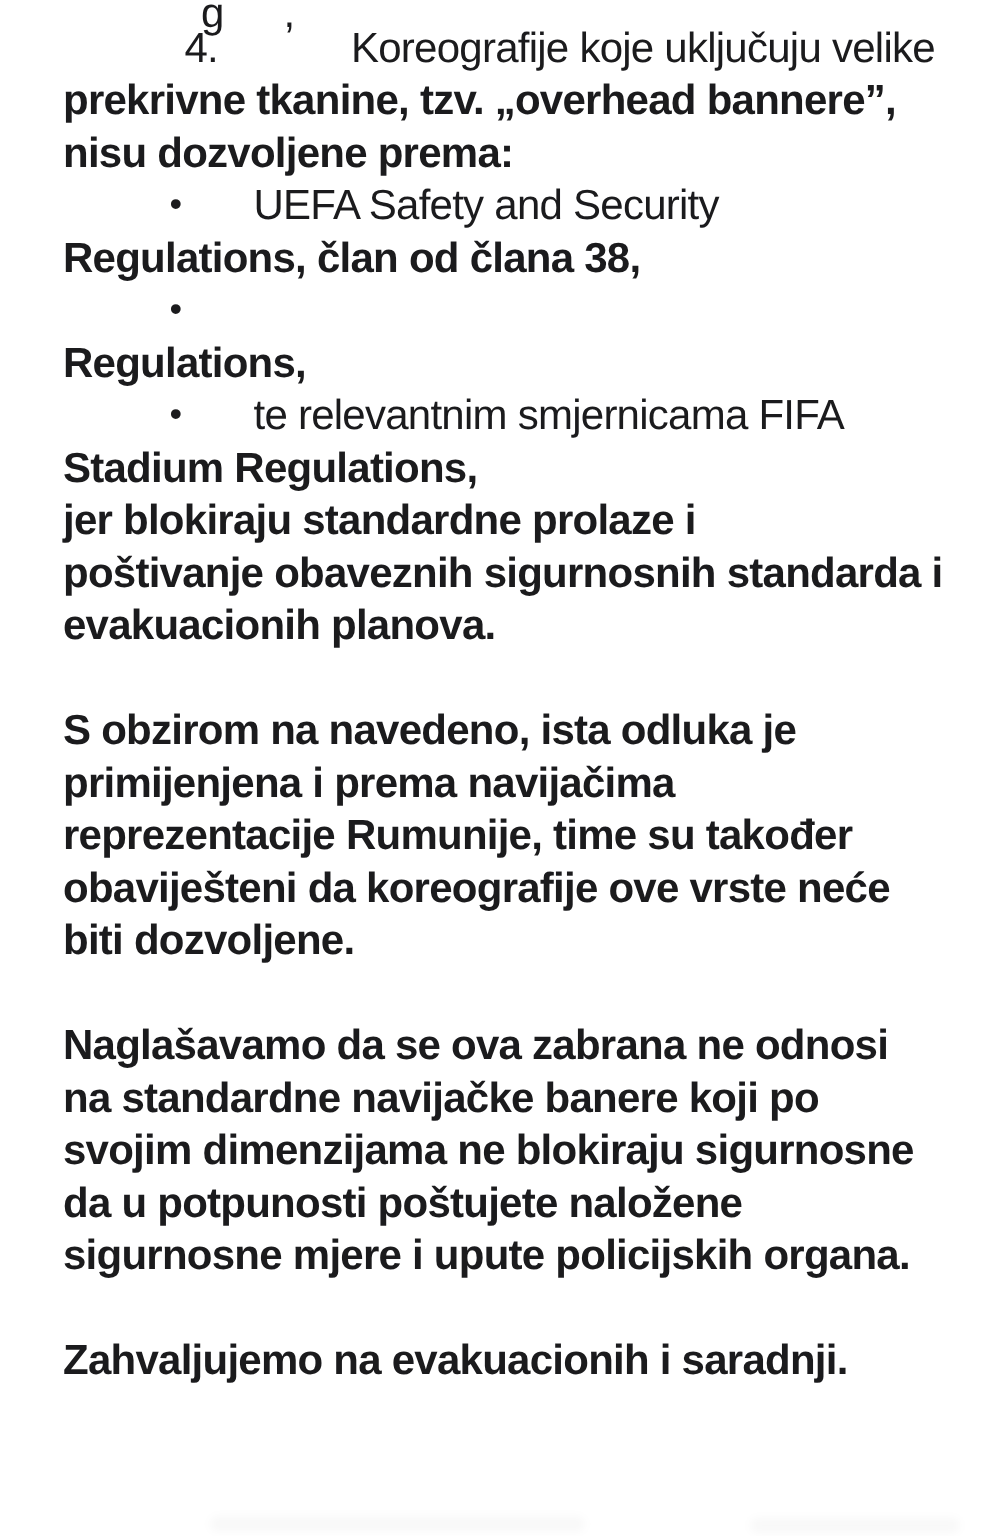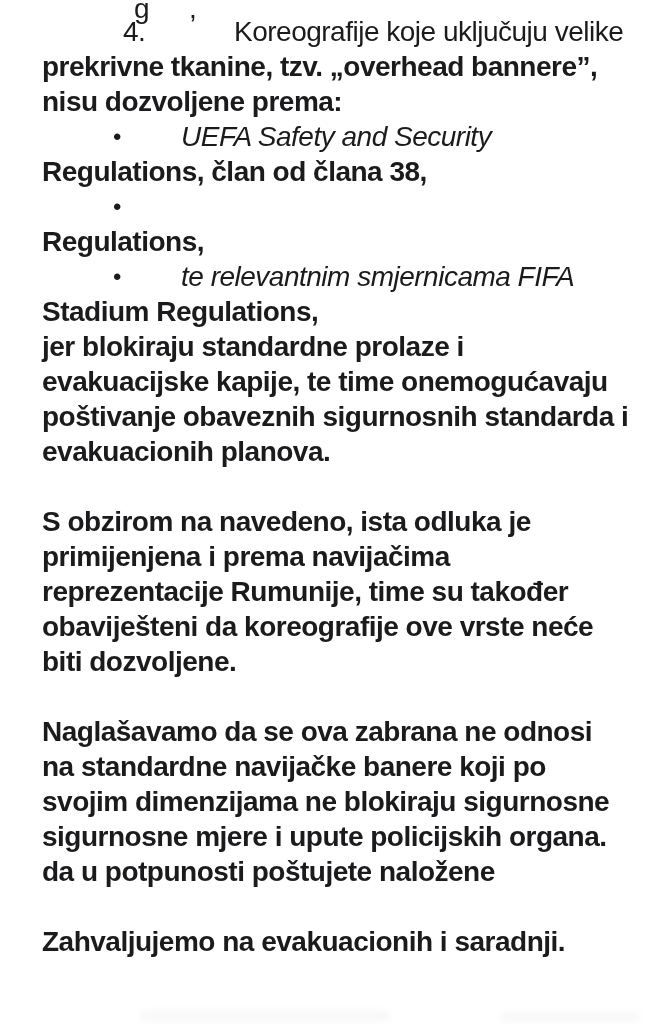--- a/index.html
+++ b/index.html
@@ -45,21 +45,21 @@
   }
   .line .txt {
     position: absolute;
     top: 0;
     line-height: 35px;
     white-space: nowrap;
   }
   .line.num .marker { left: 81px; }
   .line.num .txt    { left: 180px; margin-left: 12px; }
   .line.bullet .marker { left: 71px; font-size: 24px; }
-  .line.bullet .txt    { left: 139px; font-style: italic; }
+  .line.bullet .txt    { left: 127px; }
   .line.blank { height: 35px; }
   
   .top-clip {
     position: absolute;
     top: -23px;
     left: 0;
     height: 35px;
     line-height: 35px;
     width: 661px;
   }
@@ -100,33 +100,32 @@
       <div class="line bullet">
         <span class="marker">•</span>
       </div>
       <div class="line plain">Regulations,</div>
       <div class="line bullet">
         <span class="marker">•</span>
         <span class="txt">te relevantnim smjernicama FIFA</span>
       </div>
       <div class="line plain">Stadium Regulations,</div>
       <div class="line plain">jer blokiraju standardne prolaze i</div>
-      <div class="line plain">evakuacijske kapije, te time onemogućavaju</div>
       <div class="line plain">poštivanje obaveznih sigurnosnih standarda i</div>
       <div class="line plain">evakuacionih planova.</div>
       <div class="line blank"></div>
       <div class="line plain">S obzirom na navedeno, ista odluka je</div>
       <div class="line plain">primijenjena i prema navijačima</div>
       <div class="line plain">reprezentacije Rumunije, time su također</div>
       <div class="line plain">obaviješteni da koreografije ove vrste neće</div>
       <div class="line plain">biti dozvoljene.</div>
       <div class="line blank"></div>
       <div class="line plain">Naglašavamo da se ova zabrana ne odnosi</div>
       <div class="line plain">na standardne navijačke banere koji po</div>
       <div class="line plain">svojim dimenzijama ne blokiraju sigurnosne</div>
+      <div class="line plain">da u potpunosti poštujete naložene</div>
       <div class="line plain">sigurnosne mjere i upute policijskih organa.</div>
-      <div class="line plain">da u potpunosti poštujete naložene</div>
       <div class="line blank"></div>
       <div class="line plain">Zahvaljujemo na evakuacionih i saradnji.</div>
     </div>
   <div class="bottom-artifact a0"></div>
   <div class="bottom-artifact a1"></div>
 </div>
 
 </body></html>

